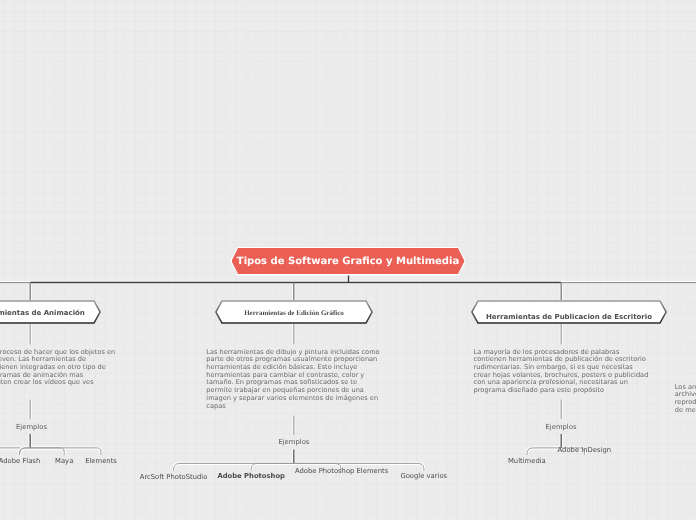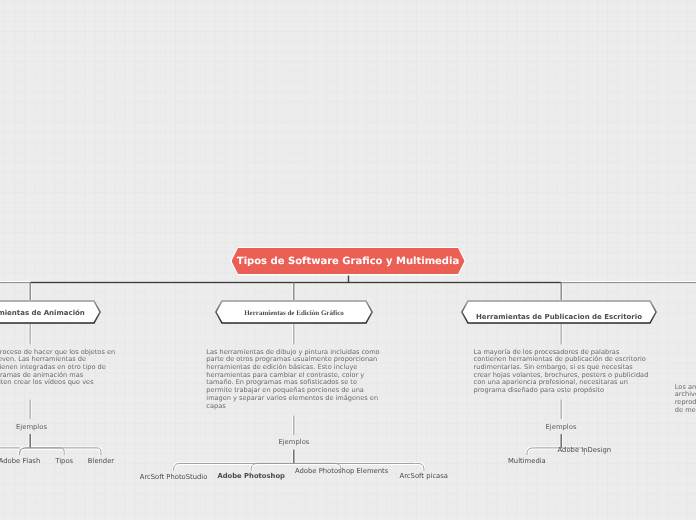--- a/index.html
+++ b/index.html
@@ -121,22 +121,22 @@
               <stop offset="1" stop-color="#2a2a2a"></stop>
         </linearGradient>
           </defs>
         <path d="M7 0.9 L135 0.9 L141.1 12 L135 23.1 L7 23.1 L0.9 12 Z" fill="#ffffff" stroke="url(#hexg0)" stroke-width="1.5" stroke-linejoin="miter"></path>
       </svg>
       <div class="hlabel">Herramientas de Animación</div>
     </div>
     <div class="desc" style="left:-68px;top:348.5px;width:184px;">La animación es el proceso de hacer que los objetos en las imágenes se mueven. Las herramientas de animación simples vienen integradas en otro tipo de programas. Los programas de animación mas sofisticados te permiten crear los vídeos que ves</div>
     <div class="ejemplos" style="left:-8.5px;top:422.8px;width:80px;">Ejemplos</div>
     <div class="leaf" style="left:-20.5px;top:456.8px;width:80px;">Adobe Flash</div>
-    <div class="leaf" style="left:24.2px;top:456.8px;width:80px;">Tipos</div>
-    <div class="leaf" style="left:61px;top:456.8px;width:80px;">Blender</div>
+    <div class="leaf" style="left:24.2px;top:456.8px;width:80px;">Maya</div>
+    <div class="leaf" style="left:61px;top:456.8px;width:80px;">Elements</div>
   </div>
 
   <div class="branch">
     <div class="hexnode" style="left:215px;top:300px;width:158px;height:24px;font-family:Liberation Serif, serif;">
       <svg width="158" height="24" viewBox="0 0 158 24">
         <defs>
             <linearGradient id="hexg1" x1="0" y1="0" x2="0" y2="1">
           <stop offset="0" stop-color="#9a9a9a"></stop>
               <stop offset="0.5" stop-color="#5c5c5c"></stop>
               <stop offset="1" stop-color="#2a2a2a"></stop>
@@ -144,25 +144,25 @@
           </defs>
         <path d="M7 0.9 L151 0.9 L157.1 12 L151 23.1 L7 23.1 L0.9 12 Z" fill="#ffffff" stroke="url(#hexg1)" stroke-width="1.5" stroke-linejoin="miter"></path>
       </svg>
       <div class="hlabel">Herramientas de Edición Gráfico</div>
     </div>
     <div class="desc" style="left:206.3px;top:348.5px;width:174px;">Las herramientas de dibujo y pintura incluidas como parte de otros programas usualmente proporcionan herramientas de edición básicas. Esto incluye herramientas para cambiar el contraste, color y tamaño. En programas mas sofisticados se te permite trabajar en pequeñas porciones de una imagen y separar varios elementos de imágenes en capas</div>
     <div class="ejemplos" style="left:253.9px;top:437.5px;width:80px;">Ejemplos</div>
     <div class="leaf" style="left:133.6px;top:473px;width:80px;">ArcSoft PhotoStudio</div>
     <div class="leaf" style="left:211.2px;top:472.2px;width:80px;font-weight:bold;">Adobe Photoshop</div>
     <div class="leaf" style="left:295px;top:467px;width:92px;">Adobe Photoshop Elements</div>
-    <div class="leaf" style="left:383.8px;top:472.2px;width:80px;">ArcSoft picasa</div>
+    <div class="leaf" style="left:383.8px;top:472.2px;width:80px;">Google varios</div>
   </div>
 
   <div class="branch">
-    <div class="hexnode" style="left:461px;top:300px;width:196px;height:32px;">
+    <div class="hexnode" style="left:471px;top:300px;width:196px;height:32px;">
       <svg width="196" height="24" viewBox="0 0 196 24">
         <defs>
             <linearGradient id="hexg2" x1="0" y1="0" x2="0" y2="1">
           <stop offset="0" stop-color="#9a9a9a"></stop>
               <stop offset="0.5" stop-color="#5c5c5c"></stop>
               <stop offset="1" stop-color="#2a2a2a"></stop>
         </linearGradient>
           </defs>
         <path d="M7 0.9 L189 0.9 L195.1 12 L189 23.1 L7 23.1 L0.9 12 Z" fill="#ffffff" stroke="url(#hexg2)" stroke-width="1.5" stroke-linejoin="miter"></path>
       </svg>

